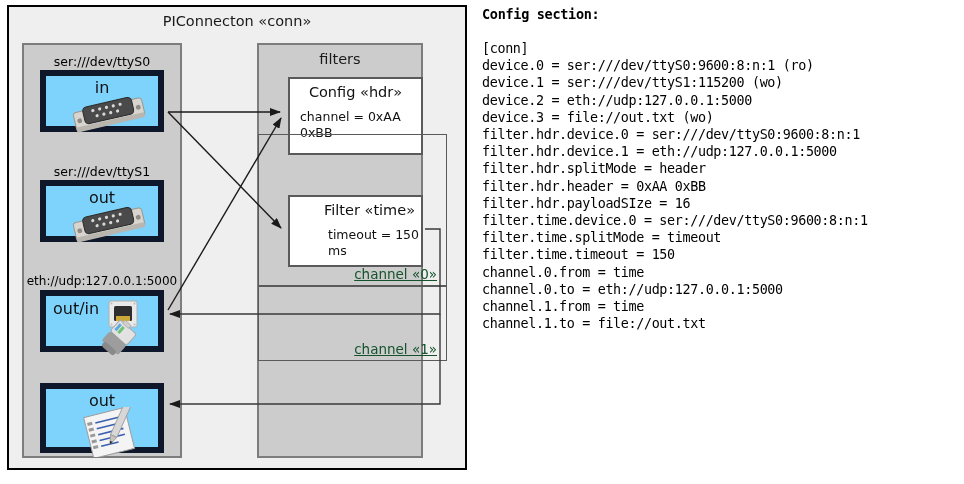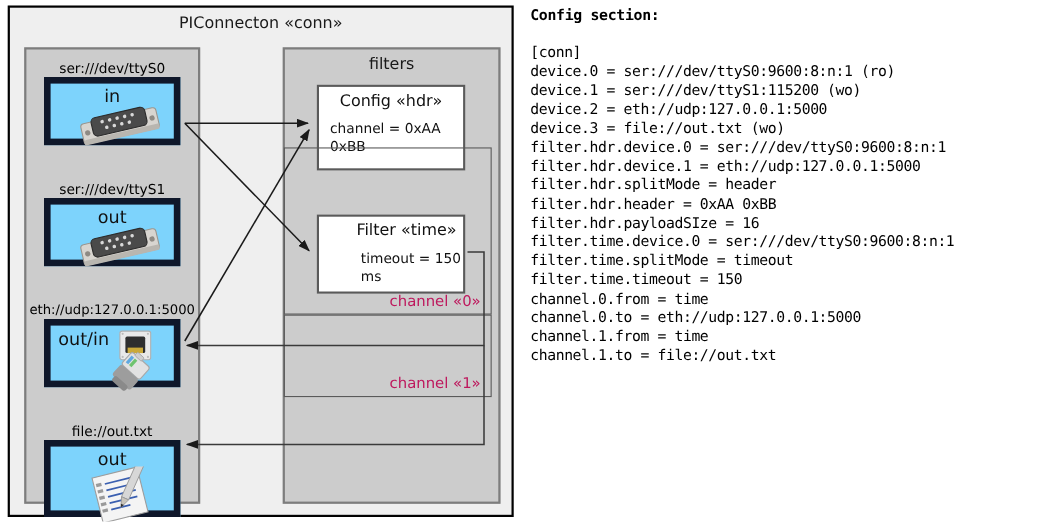--- a/index.html
+++ b/index.html
@@ -16,21 +16,21 @@
     font-size:14.5px;color:#1a1a1a;
   }
 
   
   #devices-panel{
     position:absolute;left:13px;top:36px;width:160px;height:415px;
     background:#ccc;border:2px solid #7d7d7d;box-sizing:border-box;
   }
   
   #filters-panel{
-    position:absolute;left:248px;top:36px;width:198px;height:415px;
+    position:absolute;left:248px;top:36px;width:166px;height:415px;
     background:#ccc;border:2px solid #7d7d7d;box-sizing:border-box;
   }
   #filters-title{
     position:absolute;left:0;top:6px;width:100%;text-align:center;
     font-size:14.5px;color:#1a1a1a;
   }
 
   
   .dev-group{position:absolute;left:0;width:100%;}
   .dev-label{
@@ -59,22 +59,23 @@
     margin-top:9px;padding-left:10px;font-size:12.5px;color:#111;
     line-height:16px;
   }
 
   
   .channel-box{
     position:absolute;border:1px solid #5a5a5a;box-sizing:border-box;
     background:transparent;
   }
   .channel-label{
-    position:absolute;right:9px;bottom:3px;font-size:13.5px;color:#be185d;
+    position:absolute;right:9px;bottom:3px;font-size:13.5px;color:#14532d;
     white-space:nowrap;
+    text-decoration:underline;
   }
 
   
   #wire-layer{position:absolute;left:0;top:0;width:964px;height:484px;
     pointer-events:none;}
 
   
   #config-panel{
     position:absolute;left:482px;top:6px;width:476px;height:470px;
   }
@@ -182,21 +183,20 @@
               <rect x="24" y="29" width="3" height="8" fill="#e3e3e3"></rect>
               <rect x="14" y="41" width="22" height="13" rx="3" fill="#9d9d9d"></rect>
               <rect x="17" y="52" width="16" height="6" rx="2.5" fill="#8a8a8a"></rect>
             </g>
           </svg>
         </span>
       </div>
     </div>
 
     <div class="dev-group" style="top:338px;">
-      <div class="dev-label">file://out.txt</div>
       <div class="dev-box" style="width:124px;height:70px;">
         <div class="dev-io center" style="text-align:center;">out</div>
         <span class="icon" style="left:36px;top:18px;width:62px;height:50px;">
           <svg width="62" height="50" viewBox="0 0 62 50">
             <g transform="rotate(-14 31 25)">
               <rect x="6" y="4" width="42" height="42" fill="#f4f4f4" stroke="#9d9d9d" stroke-width="1"></rect>
               <g stroke="#3a5fb0" stroke-width="1.6">
                 <line x1="16" y1="12" x2="42" y2="12"></line>
                 <line x1="16" y1="18" x2="42" y2="18"></line>
                 <line x1="16" y1="24" x2="42" y2="24"></line>

